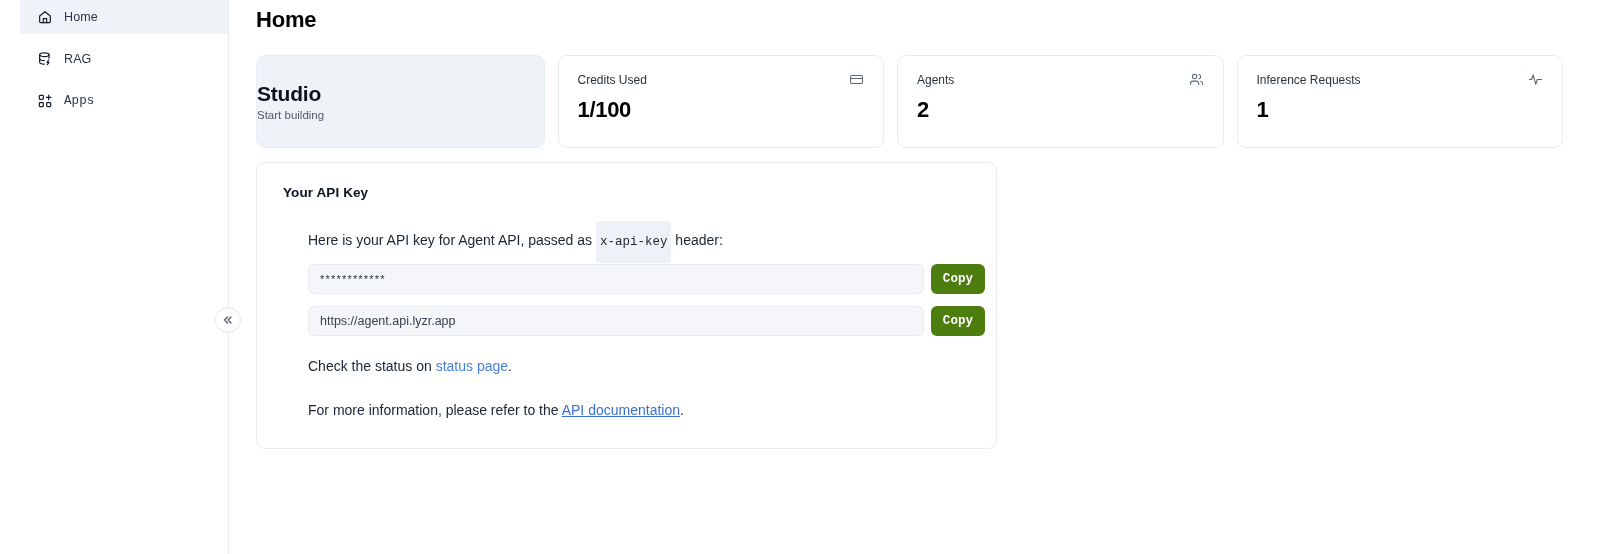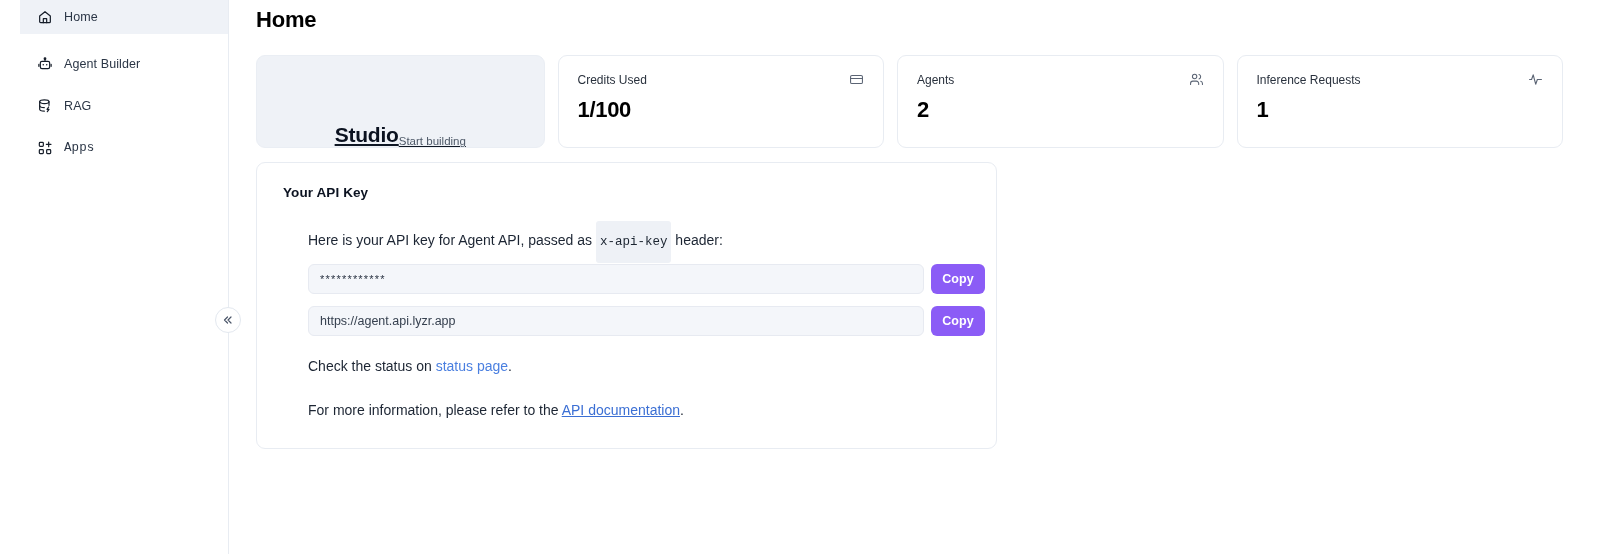--- a/index.html
+++ b/index.html
@@ -106,25 +106,24 @@
     background: #ffffff;
     border: 1px solid #e8ecf2;
     border-radius: 9px;
     height: 93px;
     flex: 1 1 0;
   }
   .card.studio {
     background: #eff2f7;
     border-color: #eaeef4;
     display: flex;
-    flex-direction: row;
-    align-items: flex-end;
-    justify-content: center;
-    cursor: pointer;
-    text-decoration: underline;
+    flex-direction: column;
+    align-items: flex-start;
+    justify-content: center;
+    cursor: pointer;
   }
   .studio-title {
     font-size: 21px;
     font-weight: bold;
     color: #0b1220;
     letter-spacing: -0.2px;
     line-height: 1.15;
   }
   .studio-sub {
     font-size: 11.5px;
@@ -215,27 +214,27 @@
     cursor: text;
   }
   .field-input.masked {
     letter-spacing: 1.2px;
     font-size: 11px;
     color: #2a3342;
   }
   .copy-btn {
     flex: 0 0 54px;
     height: 30px;
-    background: #8b5cf6;
+    background: #4d7c0f;
     color: #ffffff;
     border: none;
     border-radius: 6px;
     font-size: 12.5px;
     font-weight: bold;
-    font-family: Liberation Sans, sans-serif;
+    font-family: Liberation Mono, monospace;
     cursor: pointer;
     display: flex;
     align-items: center;
     justify-content: center;
     letter-spacing: 0.1px;
   }
   .api-line.spaced { margin-top: 23px; }
   .api-line.info { margin-top: 24px; }
   .api-line.status { margin-top: 20px; }
   a.link {
@@ -258,33 +257,20 @@
     <div class="nav-item active" data-idx="0">
       <span class="nav-icon">
         <svg width="16" height="16" viewBox="0 0 24 24" fill="none" stroke="currentColor" stroke-width="1.8" stroke-linecap="round" stroke-linejoin="round">
           <path d="M4 10.5 12 4l8 6.5V19a1.5 1.5 0 0 1-1.5 1.5h-13A1.5 1.5 0 0 1 4 19z"></path>
           <path d="M9.5 20.5v-6h5v6"></path>
         </svg>
       </span>
       <span class="nav-label">Home</span>
     </div>
 
-    <div class="nav-item" data-idx="1">
-      <span class="nav-icon">
-        <svg width="16" height="16" viewBox="0 0 24 24" fill="none" stroke="currentColor" stroke-width="1.8" stroke-linecap="round" stroke-linejoin="round">
-          <rect x="5" y="8" width="14" height="11" rx="2.5"></rect>
-          <path d="M12 5v3"></path>
-          <circle cx="12" cy="4" r="1.2"></circle>
-          <path d="M2.8 12.5v3M21.2 12.5v3"></path>
-          <circle cx="9.4" cy="13" r="1.1" fill="currentColor" stroke="none"></circle>
-          <circle cx="14.6" cy="13" r="1.1" fill="currentColor" stroke="none"></circle>
-        </svg>
-      </span>
-      <span class="nav-label">Agent Builder</span>
-    </div>
 
     <div class="nav-item" data-idx="2">
       <span class="nav-icon">
         <svg width="16" height="16" viewBox="0 0 24 24" fill="none" stroke="currentColor" stroke-width="1.8" stroke-linecap="round" stroke-linejoin="round">
           <ellipse cx="11" cy="5.5" rx="7" ry="2.8"></ellipse>
           <path d="M4 5.5v6c0 1.55 3.13 2.8 7 2.8"></path>
           <path d="M18 5.5v5.5"></path>
           <path d="M4 11.5V17c0 1.55 3.13 2.8 7 2.8"></path>
           <path d="M17.5 13.5 15 17h3l-2.5 3.5"></path>
         </svg>

